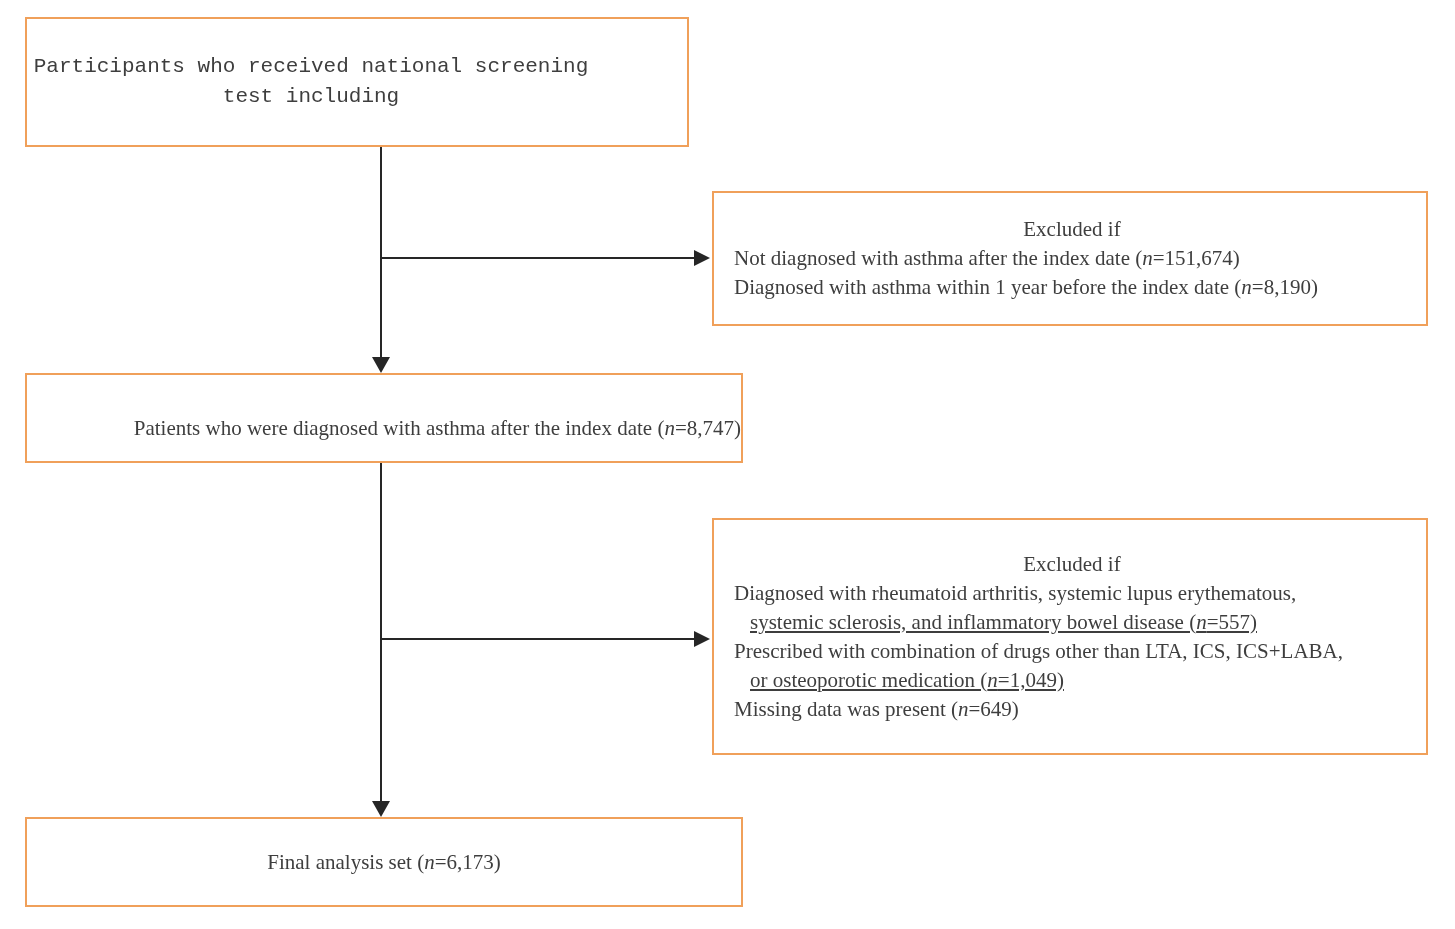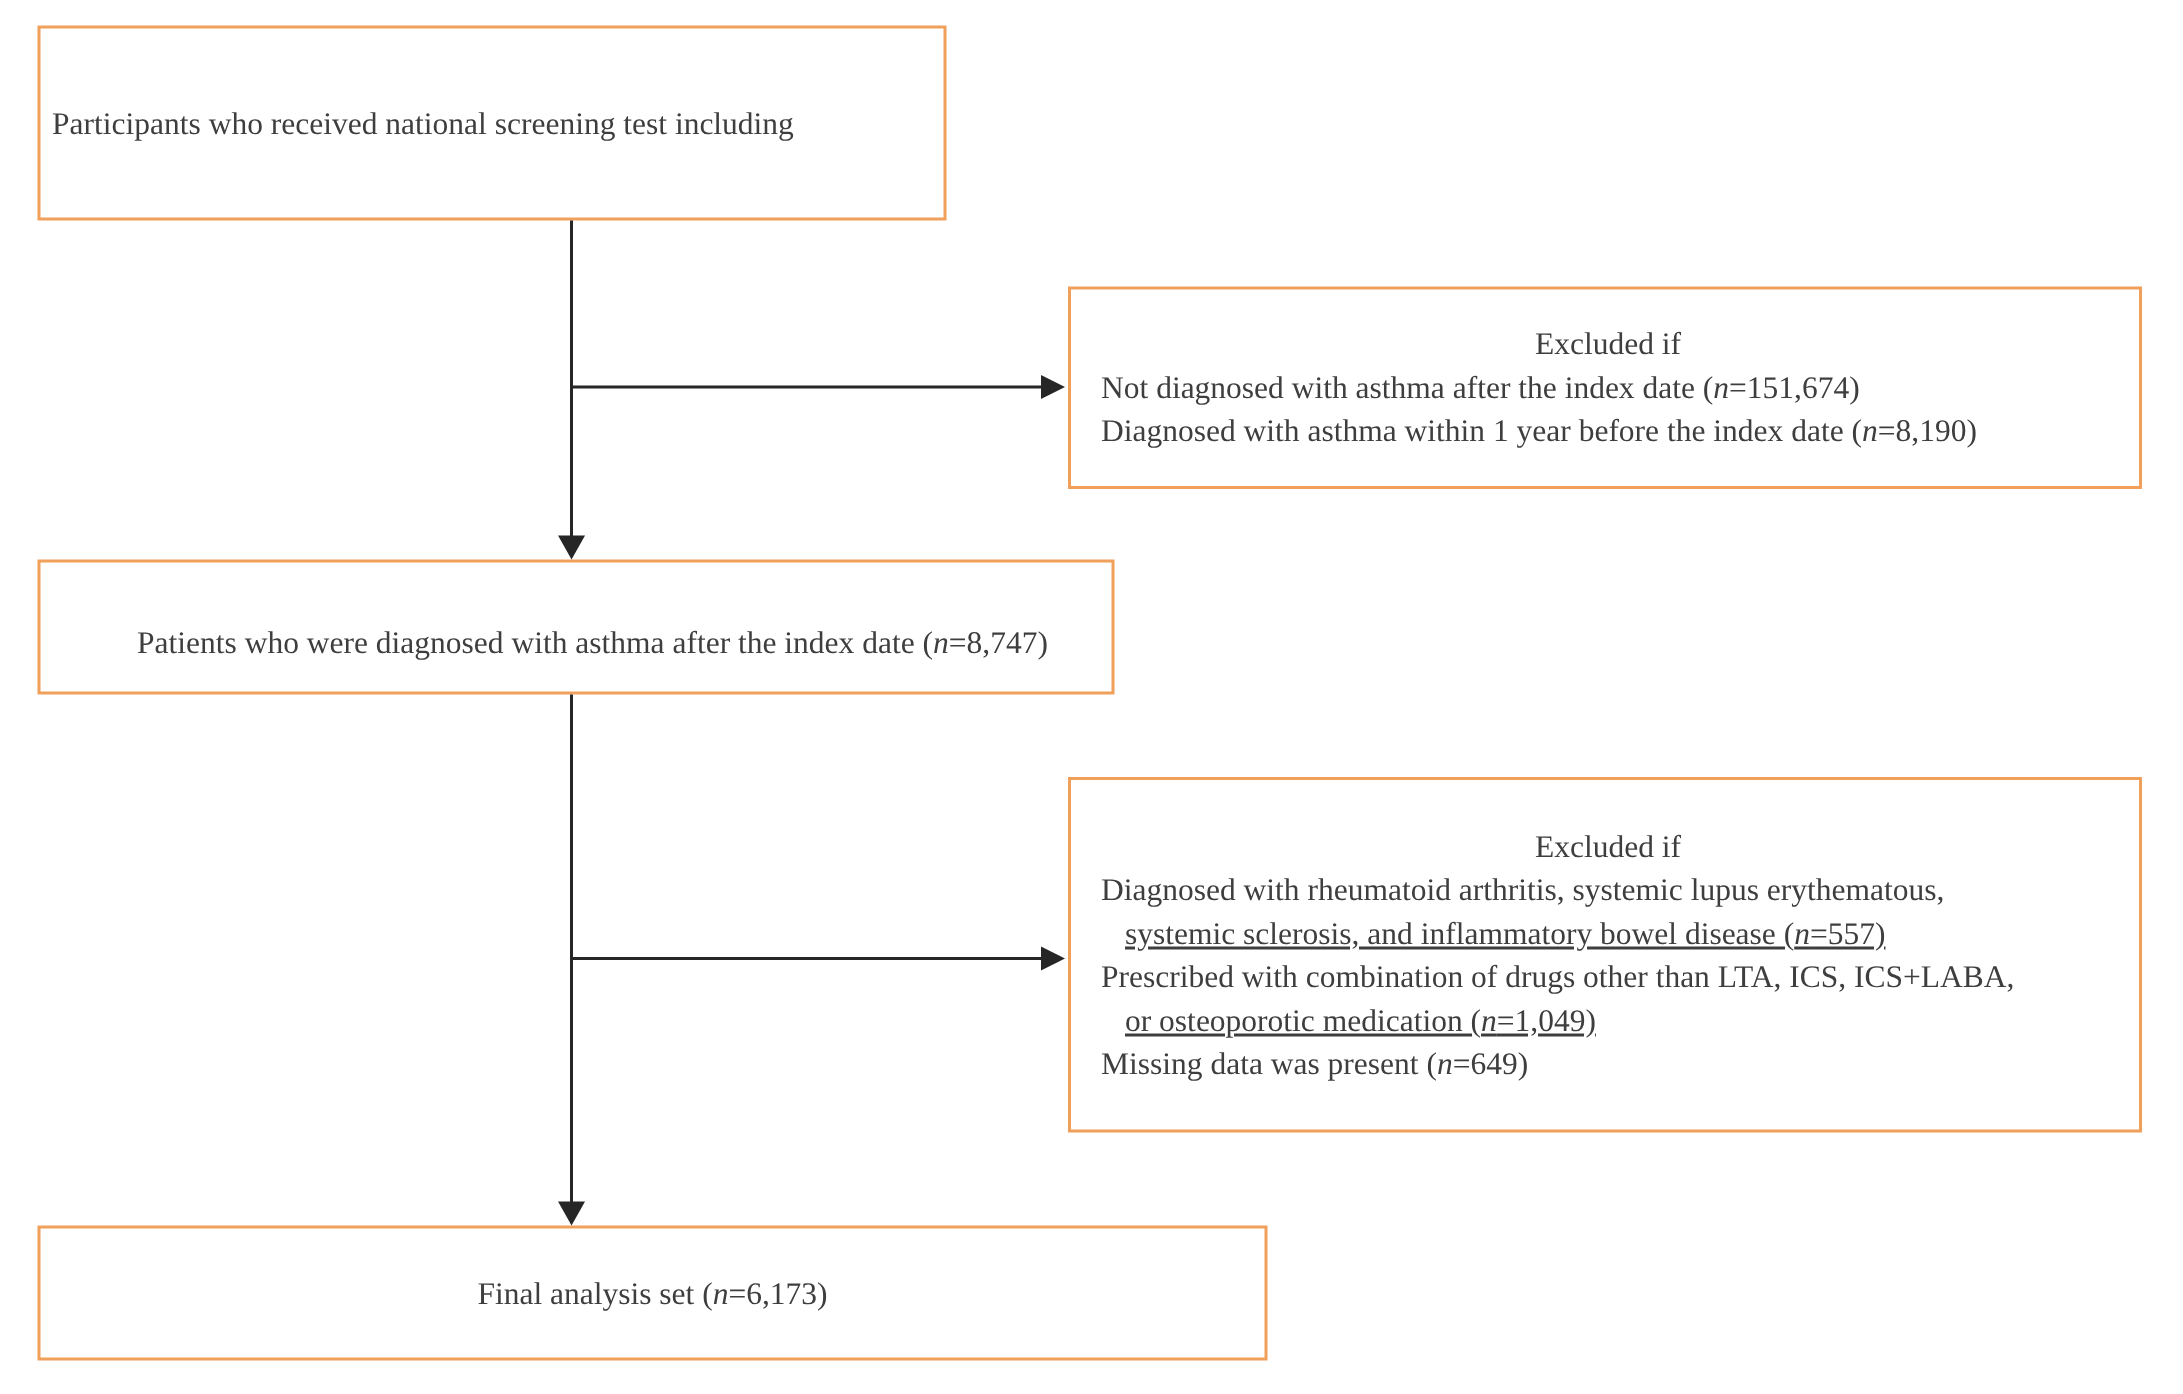--- a/index.html
+++ b/index.html
@@ -22,27 +22,27 @@
     background:var(--bg-color);
     border:2px solid var(--border-color);
     display:flex;
     flex-direction:column;
     justify-content:center;
     font-size:21px;
     line-height:29px;
   }
   .n{font-style:italic;}
   
-  .box-participants{left:25px;top:17px;width:606px;height:130px;}
+  .box-participants{left:25px;top:17px;width:664px;height:130px;font-family:Liberation Mono, monospace;}
   .box-participants .content{text-align:center;padding-right:92px;line-height:30px;}
   
   .box-asthma{left:25px;top:373px;width:718px;height:90px;}
-  .box-asthma .content{text-align:center;padding-left:22px;margin-top:20px;}
+  .box-asthma .content{text-align:right;padding-left:22px;margin-top:20px;}
   
-  .box-final{left:25px;top:817px;width:820px;height:90px;}
+  .box-final{left:25px;top:817px;width:718px;height:90px;}
   .box-final .content{text-align:center;}
   
   .box-excl1{left:712px;top:191px;width:716px;height:135px;}
   .box-excl2{left:712px;top:518px;width:716px;height:237px;}
   .excl-content{padding-left:20px;padding-right:16px;}
   .excl-title{text-align:center;}
   .excl-line{white-space:nowrap;}
   .excl-cont{padding-left:16px;text-decoration:underline;}
   
   .vline,.hline{position:absolute;background:var(--arrow-color);}

